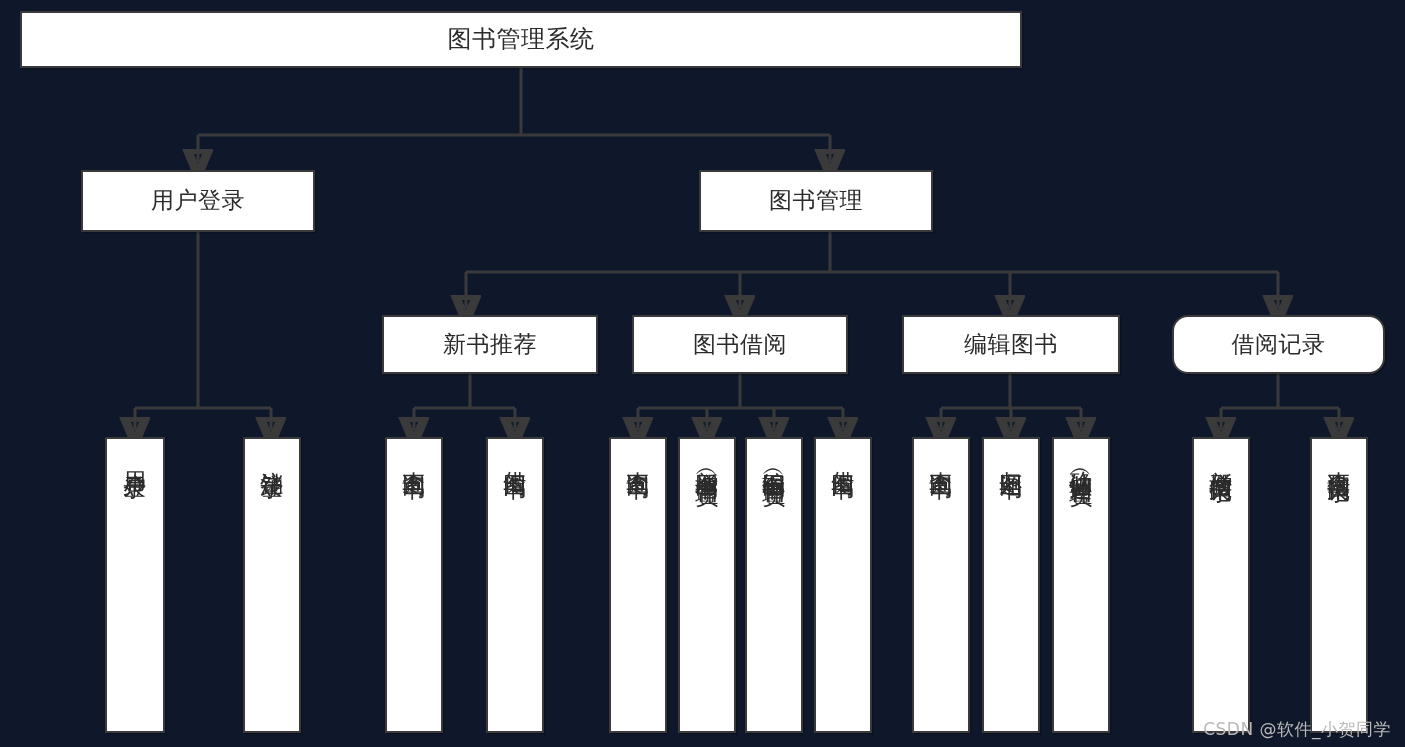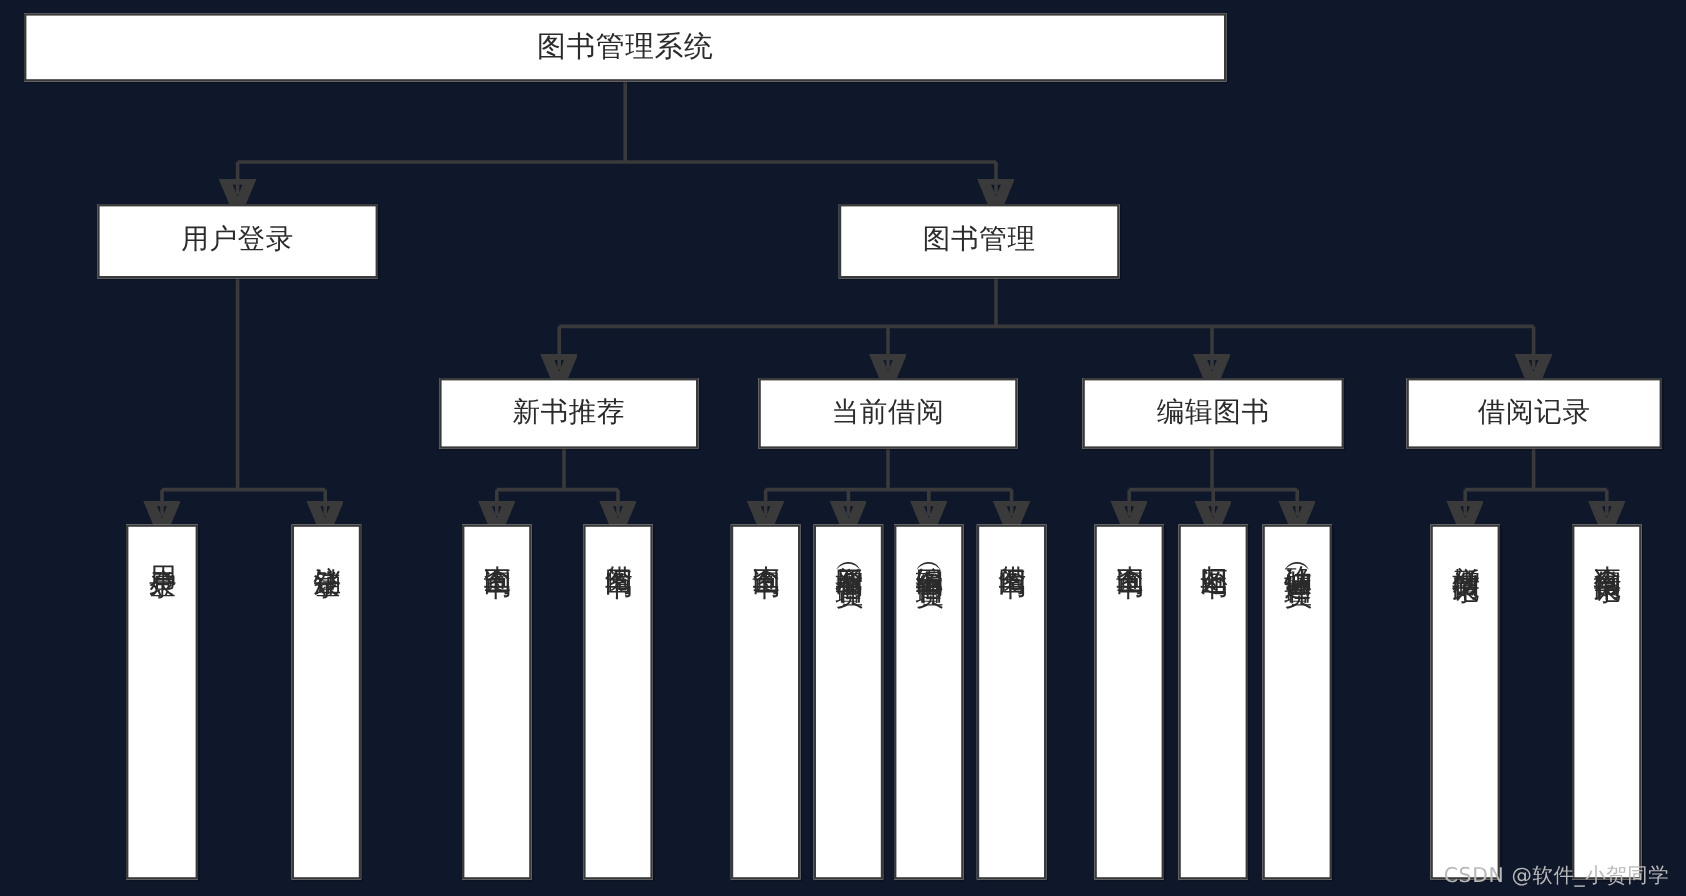--- a/index.html
+++ b/index.html
@@ -134,30 +134,30 @@
     <span class="label">图书管理系统</span>
   </div>
 
   <div class="node h" style="left:81px; top:170px; width:234px; height:62px;">
     <span class="label">用户登录</span>
   </div>
   <div class="node h" style="left:699px; top:170px; width:234px; height:62px;">
     <span class="label">图书管理</span>
   </div>
 
-  <div class="node h" style="left:366px; top:315px; width:216px; height:59px;">
+  <div class="node h" style="left:382px; top:315px; width:216px; height:59px;">
     <span class="label">新书推荐</span>
   </div>
   <div class="node h" style="left:632px; top:315px; width:216px; height:59px;">
-    <span class="label">当前借阅</span>
+    <span class="label">图书借阅</span>
   </div>
   <div class="node h" style="left:902px; top:315px; width:218px; height:59px;">
     <span class="label">编辑图书</span>
   </div>
-  <div class="node h" style="left:1172px; top:315px; width:213px; height:59px;">
+  <div class="node h" style="left:1172px; top:315px; width:213px; height:59px;border-radius:16px;">
     <span class="label">借阅记录</span>
   </div>
 
   <div class="node v" style="left:105px; top:437px; width:60px; height:296px;">
     <span class="label">用户登录</span>
   </div>
   <div class="node v" style="left:243px; top:437px; width:58px; height:296px;">
     <span class="label">注销登录</span>
   </div>
 

